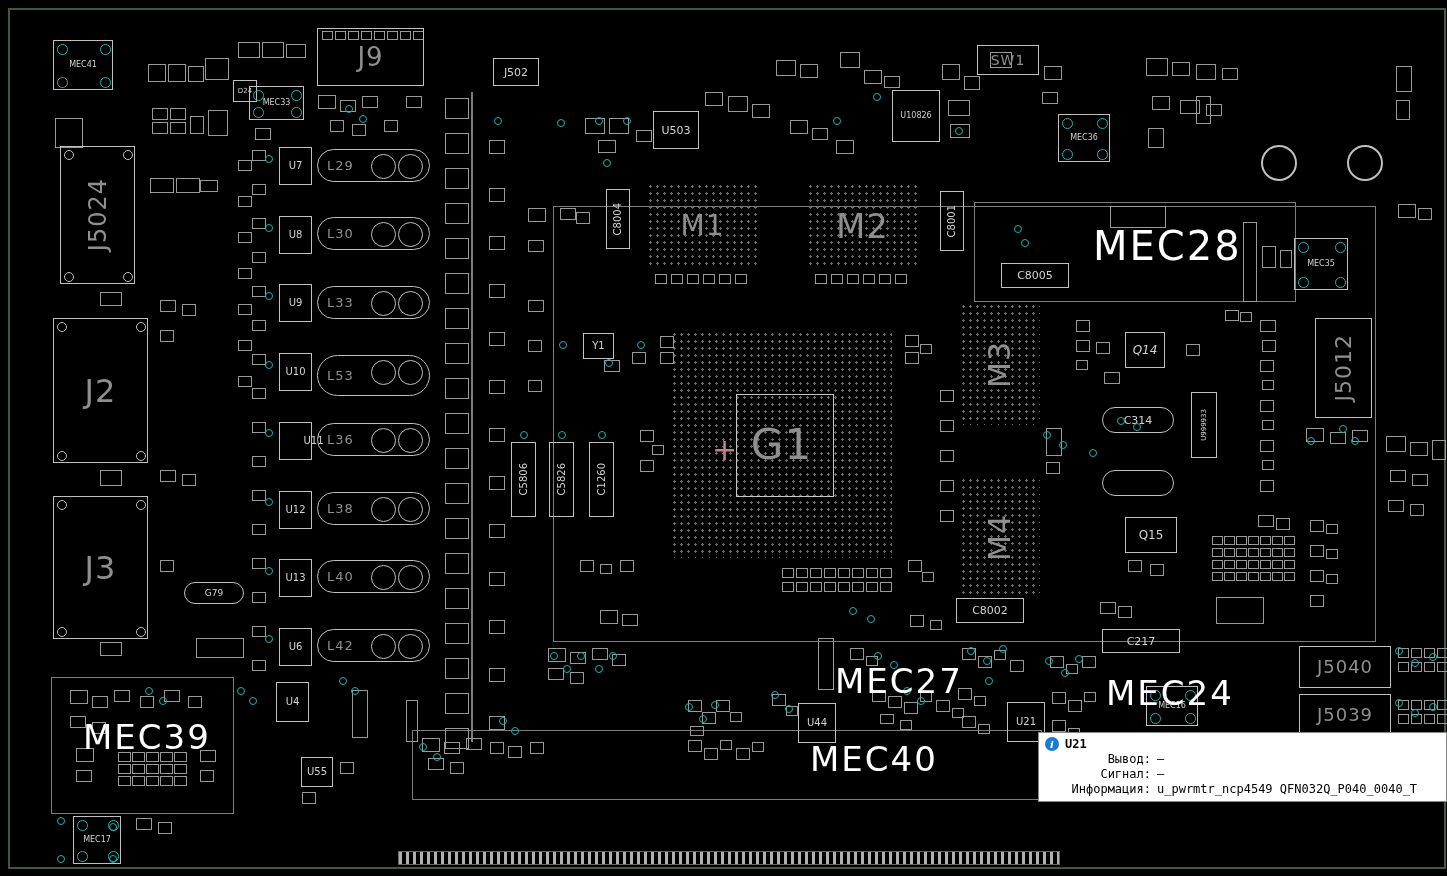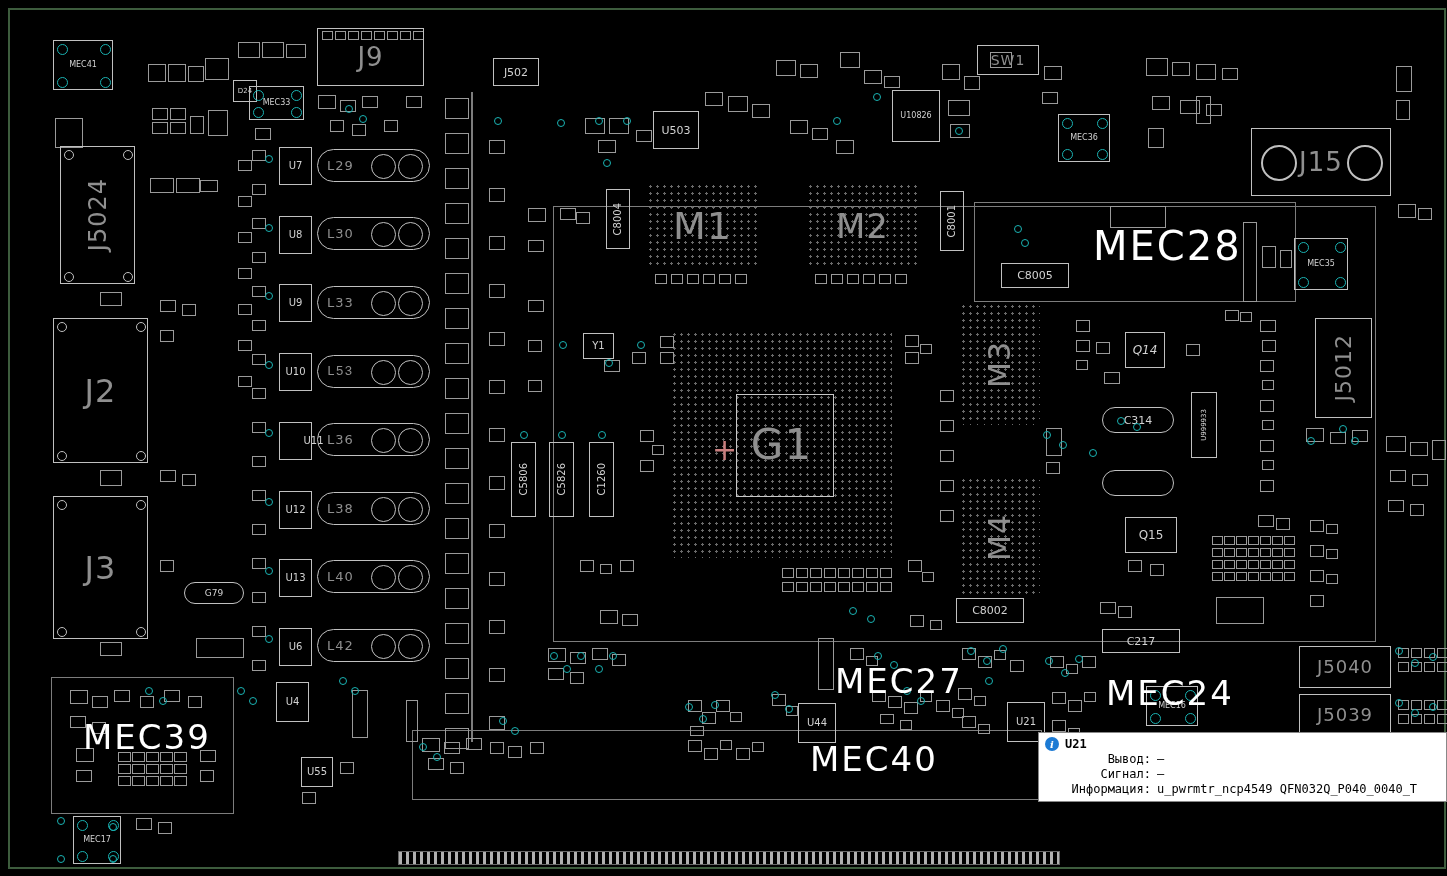--- a/index.html
+++ b/index.html
@@ -433,21 +433,21 @@
     <div class="part" style="left: 1437px; top: 662px; width: 9px; height: 8px;"></div>
     <div class="part" style="left: 1398px; top: 700px; width: 9px; height: 8px;"></div>
     <div class="part" style="left: 1411px; top: 700px; width: 9px; height: 8px;"></div>
     <div class="part" style="left: 1424px; top: 700px; width: 9px; height: 8px;"></div>
     <div class="part" style="left: 1437px; top: 700px; width: 9px; height: 8px;"></div>
     <div class="part" style="left: 1398px; top: 714px; width: 9px; height: 8px;"></div>
     <div class="part" style="left: 1411px; top: 714px; width: 9px; height: 8px;"></div>
     <div class="part" style="left: 1424px; top: 714px; width: 9px; height: 8px;"></div>
     <div class="part" style="left: 1437px; top: 714px; width: 9px; height: 8px;"></div>
     <div class="bga" style="left: 647px; top: 183px; width: 111px; height: 86px;">
-      <span class="lbl gray" style="font-size: 38px; text-align: right;">M1</span>
+      <span class="lbl gray" style="font-size: 28px; text-align: right;">M1</span>
     </div>
     <div class="bga" style="left: 807px; top: 183px; width: 111px; height: 86px;">
       <span class="lbl gray" style="font-size: 34px;">M2</span>
     </div>
     <div class="bga" style="left: 671px; top: 331px; width: 221px; height: 227px;">
       <span class="lbl gray" style="font-size: 42px;">G1</span>
     </div>
     <div class="bga" style="left: 960px; top: 303px; width: 80px; height: 122px;">
       <span class="lbl gray vert" style="font-size: 30px;">M3</span>
     </div>
@@ -486,23 +486,20 @@
     <div class="comp" style="left: 977px; top: 45px; width: 62px; height: 30px;">
       <span class="lbl gray" style="font-size: 14px;">SW1</span>
     </div>
     <div class="comp" style="left: 1058px; top: 114px; width: 52px; height: 48px;">
       <span class="lbl" style="font-size: 8px;">MEC36</span>
       <div class="mecdot" style="left: 3px; top: 3px;"></div>
       <div class="mecdot" style="left: 38px; top: 3px;"></div>
       <div class="mecdot" style="left: 3px; top: 34px;"></div>
       <div class="mecdot" style="left: 38px; top: 34px;"></div>
     </div>
-    <div class="comp" style="left: 1251px; top: 128px; width: 140px; height: 68px;">
-      <span class="lbl gray" style="font-size: 26px;">J15</span>
-    </div>
     <div class="comp" style="left: 1294px; top: 238px; width: 54px; height: 52px;">
       <span class="lbl" style="font-size: 8px;">MEC35</span>
       <div class="mecdot" style="left: 3px; top: 3px;"></div>
       <div class="mecdot" style="left: 40px; top: 3px;"></div>
       <div class="mecdot" style="left: 3px; top: 38px;"></div>
       <div class="mecdot" style="left: 40px; top: 38px;"></div>
     </div>
     <div class="comp" style="left: 1001px; top: 263px; width: 68px; height: 25px;">
       <span class="lbl" style="font-size: 11px;">C8005</span>
     </div>
@@ -562,21 +559,21 @@
     <div class="comp pill coil" style="left: 317px; top: 217px; width: 113px; height: 33px;">
       <span class="lbl gray" style="font-size: 13px;">L30</span>
       <div class="coilc" style="width: 23px; height: 23px; right: 6px; top: 4px;"></div>
       <div class="coilc" style="width: 23px; height: 23px; right: 33px; top: 4px;"></div>
     </div>
     <div class="comp pill coil" style="left: 317px; top: 286px; width: 113px; height: 33px;">
       <span class="lbl gray" style="font-size: 13px;">L33</span>
       <div class="coilc" style="width: 23px; height: 23px; right: 6px; top: 4px;"></div>
       <div class="coilc" style="width: 23px; height: 23px; right: 33px; top: 4px;"></div>
     </div>
-    <div class="comp pill coil" style="left: 317px; top: 355px; width: 113px; height: 33px; font-family: Liberation Mono, monospace;">
+    <div class="comp pill coil" style="left: 317px; top: 355px; width: 113px; height: 41px;">
       <span class="lbl gray" style="font-size: 13px;">L53</span>
       <div class="coilc" style="width: 23px; height: 23px; right: 6px; top: 4px;"></div>
       <div class="coilc" style="width: 23px; height: 23px; right: 33px; top: 4px;"></div>
     </div>
     <div class="comp pill coil" style="left: 317px; top: 423px; width: 113px; height: 33px;">
       <span class="lbl gray" style="font-size: 13px;">L36</span>
       <div class="coilc" style="width: 23px; height: 23px; right: 6px; top: 4px;"></div>
       <div class="coilc" style="width: 23px; height: 23px; right: 33px; top: 4px;"></div>
     </div>
     <div class="comp pill coil" style="left: 317px; top: 492px; width: 113px; height: 33px;">

